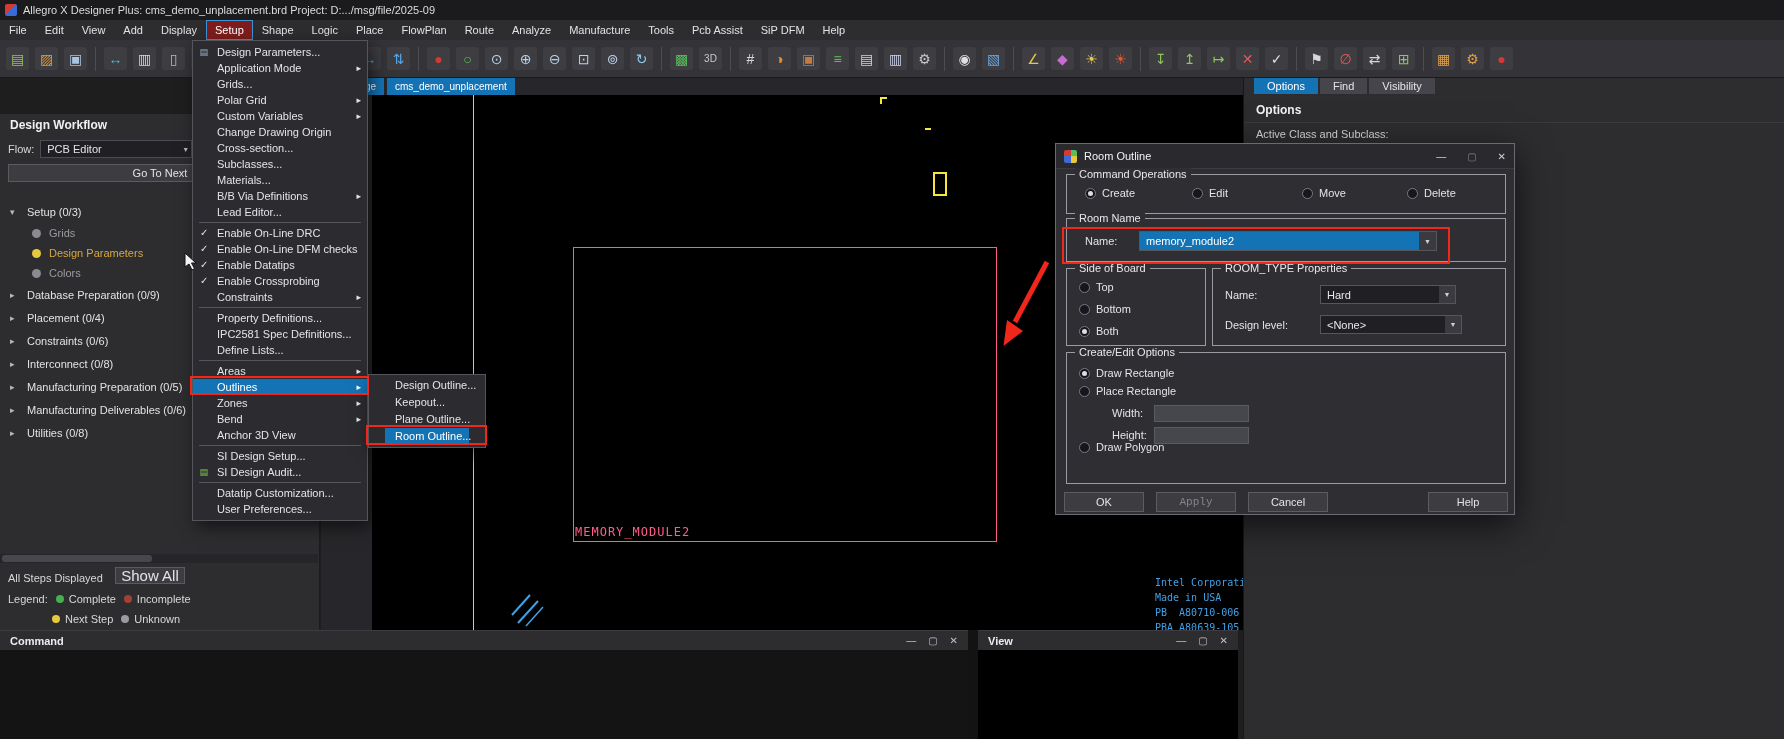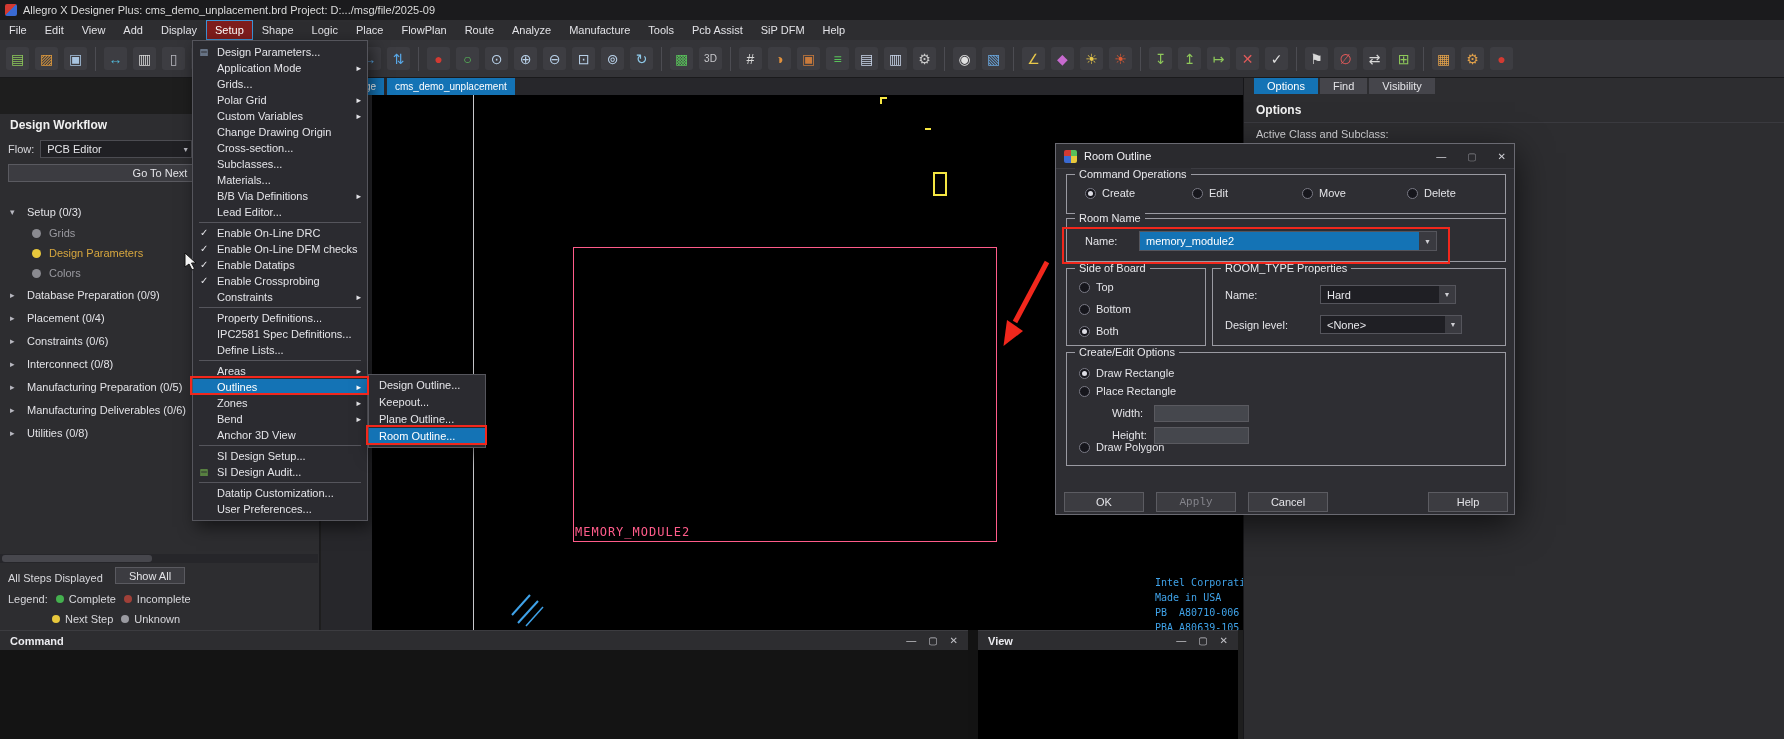--- a/index.html
+++ b/index.html
@@ -36,21 +36,21 @@
   #wf-tree { position:absolute; left:0; top:86px; width:100%; }
   .tree-top { height:23px; display:flex; align-items:center; padding-left:10px; gap:7px; }
   .tree-top .chev { font-size:9px; color:#b8b8c0; width:10px; }
   .tree-top .tl { font-size:11px; color:#e2e2e6; }
   .tree-child { height:20px; display:flex; align-items:center; padding-left:32px; gap:8px; }
   .dot { width:9px; height:9px; border-radius:50%; display:inline-block; flex:0 0 auto; }
   .tree-child .cl { font-size:11px; }
   #wf-hscroll { position:absolute; left:0; top:440px; width:318px; height:9px; background:#26262a; }
   #wf-hscroll .thumb { position:absolute; left:2px; top:1px; width:150px; height:7px; background:#47474d; border-radius:3px; }
   #wf-allsteps { position:absolute; left:8px; top:458px; font-size:11px; color:#d8d8dc; }
-  #wf-showall { position:absolute; left:115px; top:453px; width:70px; height:17px; background:#3c3c41; border:1px solid #5a5a60; font-size:11px; color:#e4e4e8; display:flex; align-items:center; justify-content:center; }
+  #wf-showall { position:absolute; left:115px; top:453px; width:70px; height:17px; background:#3c3c41; border:1px solid #5a5a60; font-size:15px; color:#e4e4e8; display:flex; align-items:center; justify-content:center; }
   #wf-legend1 { position:absolute; left:8px; top:479px; display:flex; align-items:center; gap:8px; }
   #wf-legend2 { position:absolute; left:52px; top:499px; display:flex; align-items:center; gap:8px; }
   .leg-item { display:flex; align-items:center; gap:5px; }
   .leg-item .ll { font-size:11px; color:#d8d8dc; }
   #wf-legend-label { font-size:11px; color:#d8d8dc; }
   #wf-search { position:absolute; left:5px; top:516px; width:310px; height:18px; background:#212125; border:1px solid #55555a; color:#d8d8dc; font-size:11px; padding:0 6px; font-family:"Liberation Sans",sans-serif; }
   #wf-search::placeholder { color:#9a9aa0; }
 
   
   #canvas-area { left:321px; top:78px; width:922px; height:552px; background:#27272b; }
@@ -85,21 +85,21 @@
   
   #setup-menu { left:192px; top:40px; width:176px; background:#2b2b30; border:1px solid #55555c; box-shadow:4px 6px 16px rgba(0,0,0,.55); padding:3px 0; z-index:50; }
   .sm-item { position:relative; height:16px; line-height:16px; font-size:11px; color:#e4e4e8; padding-left:24px; white-space:nowrap; }
   .sm-item.active { background:#1473b5; color:#fff; }
   .sm-item .chk { position:absolute; left:7px; top:0; font-size:10px; }
   .sm-item .arrow { position:absolute; right:6px; top:0; font-size:9px; }
   .sm-item .mi { position:absolute; left:5px; top:2px; width:12px; height:12px; font-size:9px; line-height:12px; text-align:center; }
   .sm-sep { height:1px; background:#55555c; margin:2px 6px; }
 
   
-  #outlines-submenu { left:368px; top:374px; width:118px; background:#2b2b30; border:1px solid #55555c; box-shadow:4px 6px 16px rgba(0,0,0,.55); padding:2px 0; z-index:50; }
+  #outlines-submenu { left:368px; top:374px; width:118px; background:#2b2b30; border:1px solid #55555c; box-shadow:4px 6px 16px rgba(0,0,0,.55); padding:2px 16px; z-index:50; }
   .sub-item { height:17px; line-height:17px; font-size:11px; color:#e4e4e8; padding-left:10px; white-space:nowrap; }
   .sub-item.active { background:#1473b5; color:#fff; }
 
   
   .red-box { position:absolute; border:2px solid #f2271c; z-index:60; pointer-events:none; }
   #red-arrow { position:absolute; left:985px; top:250px; z-index:55; }
   #cursor { position:absolute; left:184px; top:252px; z-index:90; }
 
   
   #dialog { left:1055px; top:143px; width:460px; height:372px; background:#2e2e33; border:1px solid #6a6a72; box-shadow:0 10px 34px rgba(0,0,0,.65); z-index:40; }
@@ -482,21 +482,21 @@
         <span class="val">Hard</span>
         <span class="dd">▼</span>
       </div>
       <span class="fld-label" style="left:12px; top:50px;">Design level:</span>
       <div class="dlg-combo" style="left:107px; top:46px; width:142px;">
         <span class="val">&lt;None&gt;</span>
         <span class="dd">▼</span>
       </div>
     </div>
 
-    <div class="group" style="left:10px; top:208px; width:440px; height:114px;">
+    <div class="group" style="left:10px; top:208px; width:440px; height:132px;">
       <span class="group-label">Create/Edit Options</span>
       <div id="g-createedit">
           <div class="radio-opt" style="left: 12px; top: 14px;">
             <span class="radio sel"></span>
             <span class="rl">Draw Rectangle</span>
           </div>
           <div class="radio-opt" style="left: 12px; top: 32px;">
             <span class="radio"></span>
             <span class="rl">Place Rectangle</span>
           </div>

